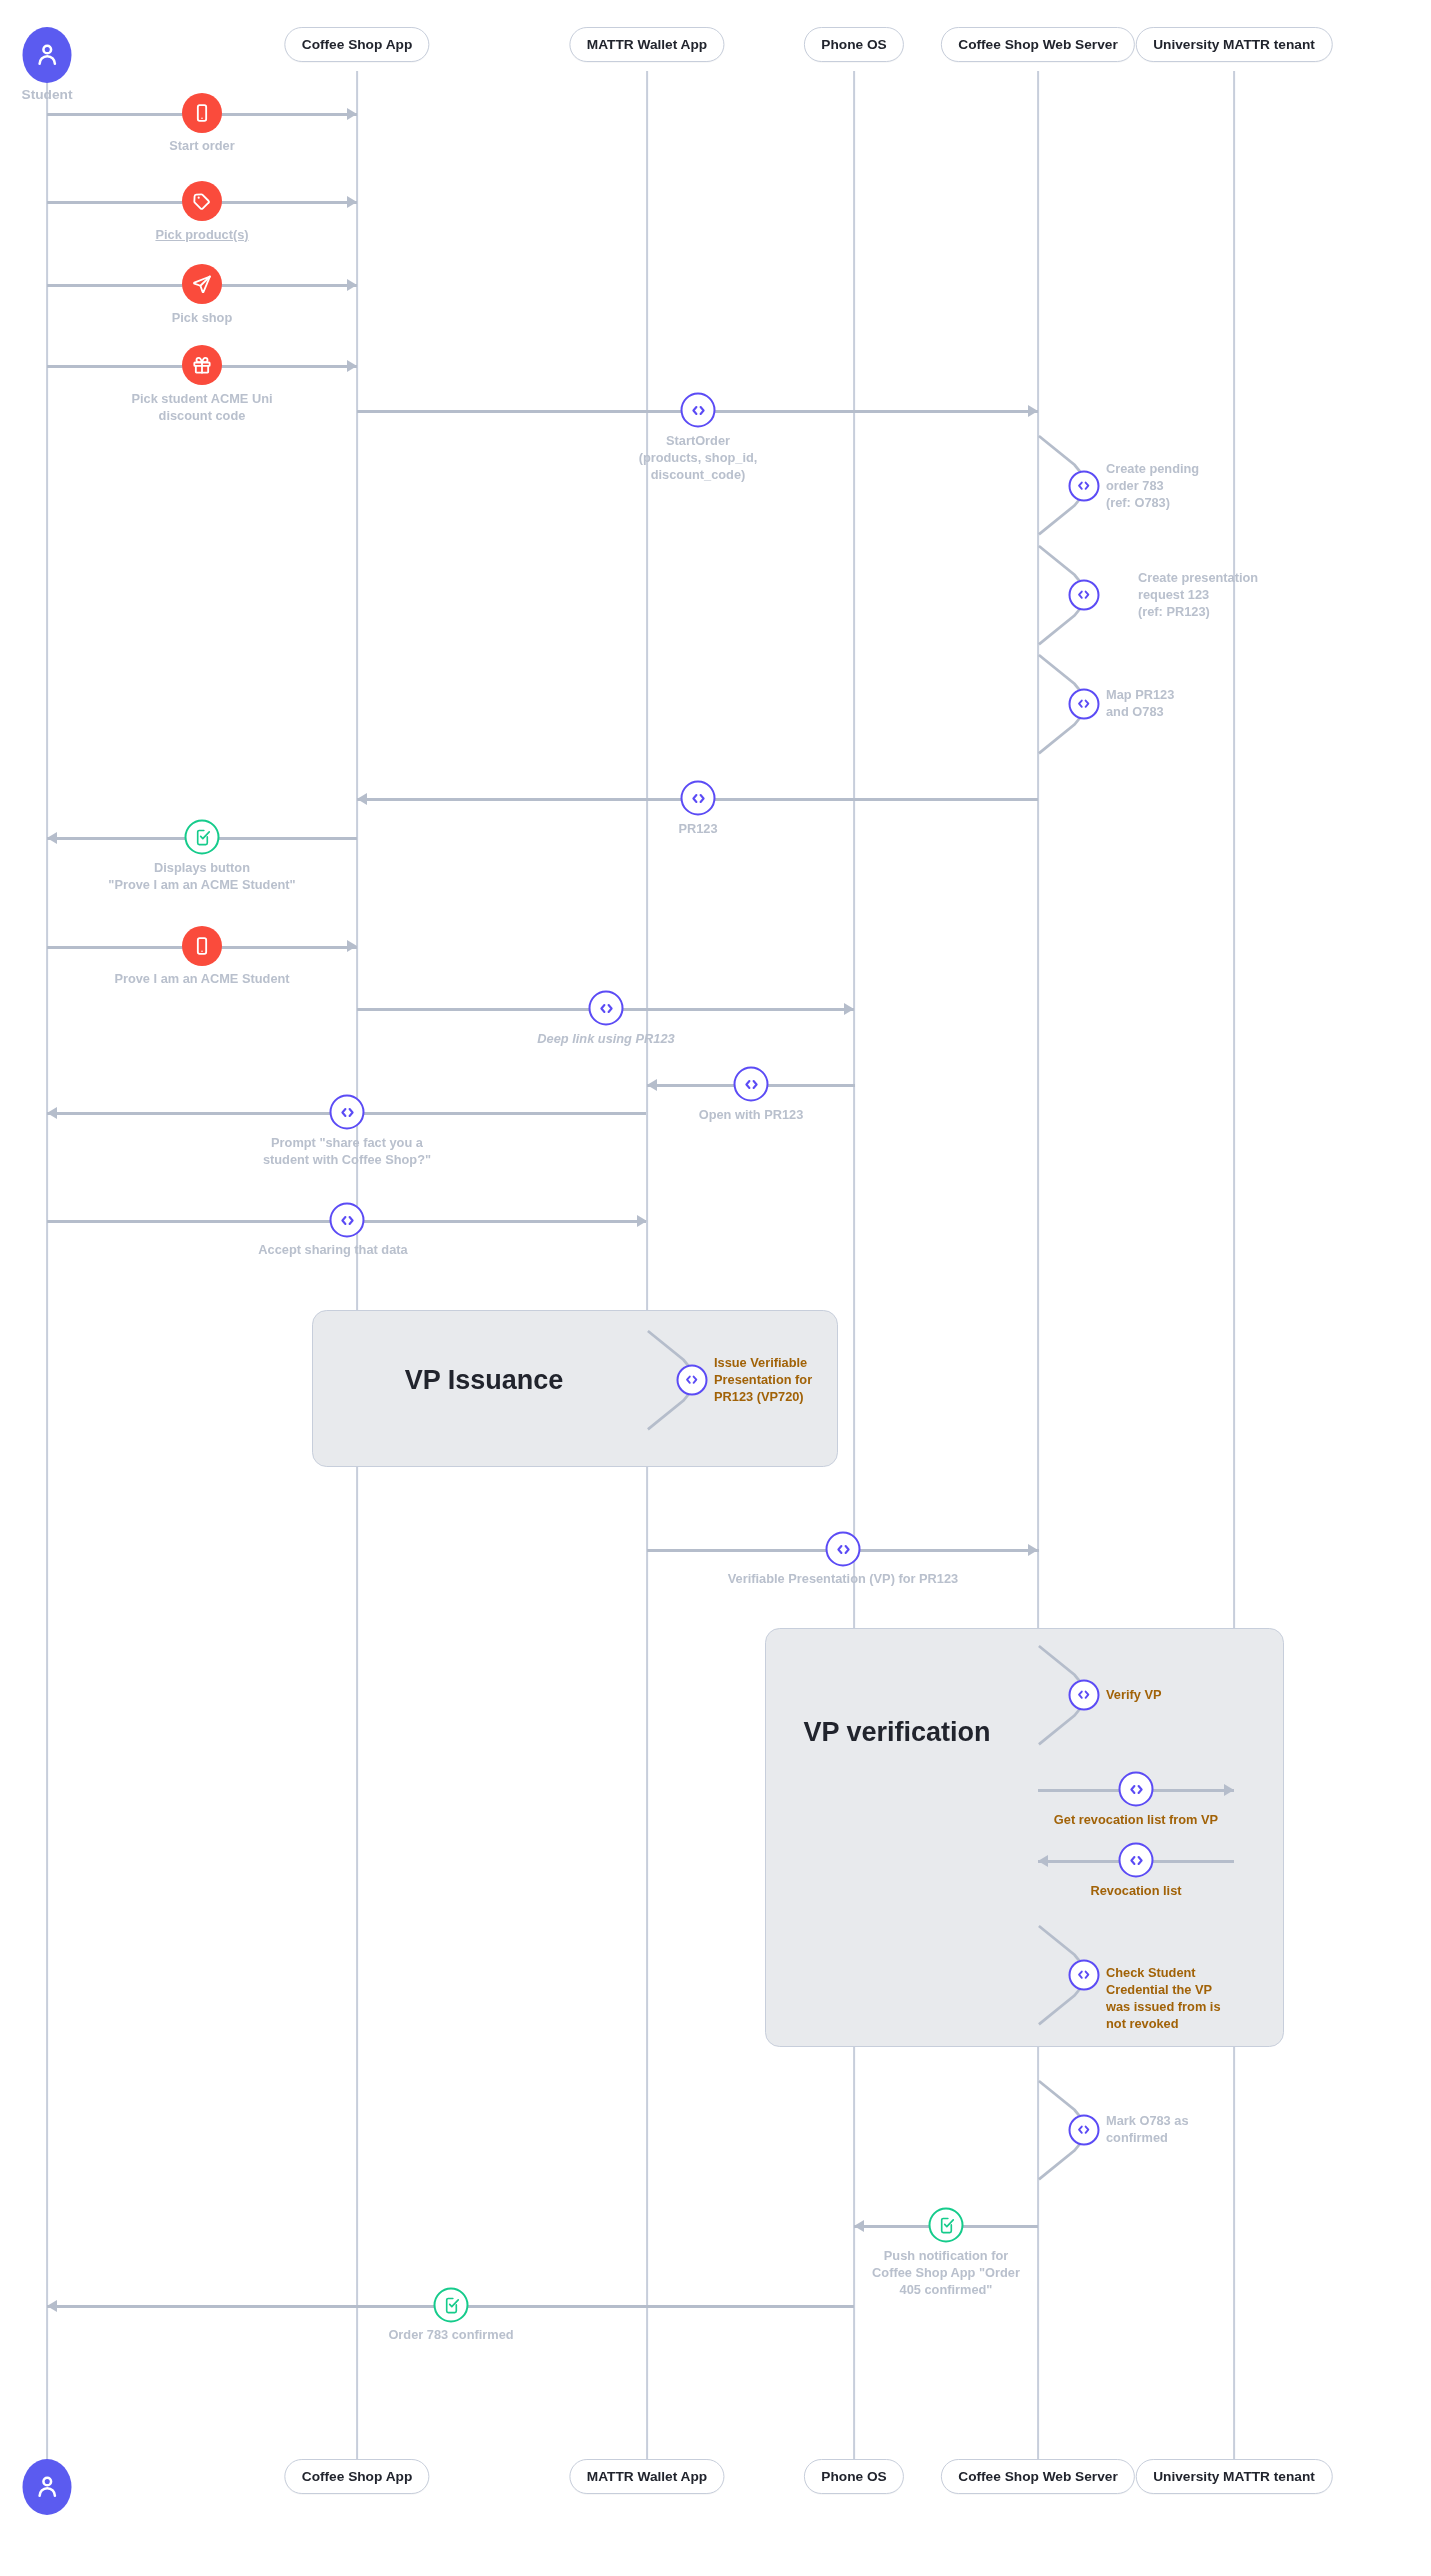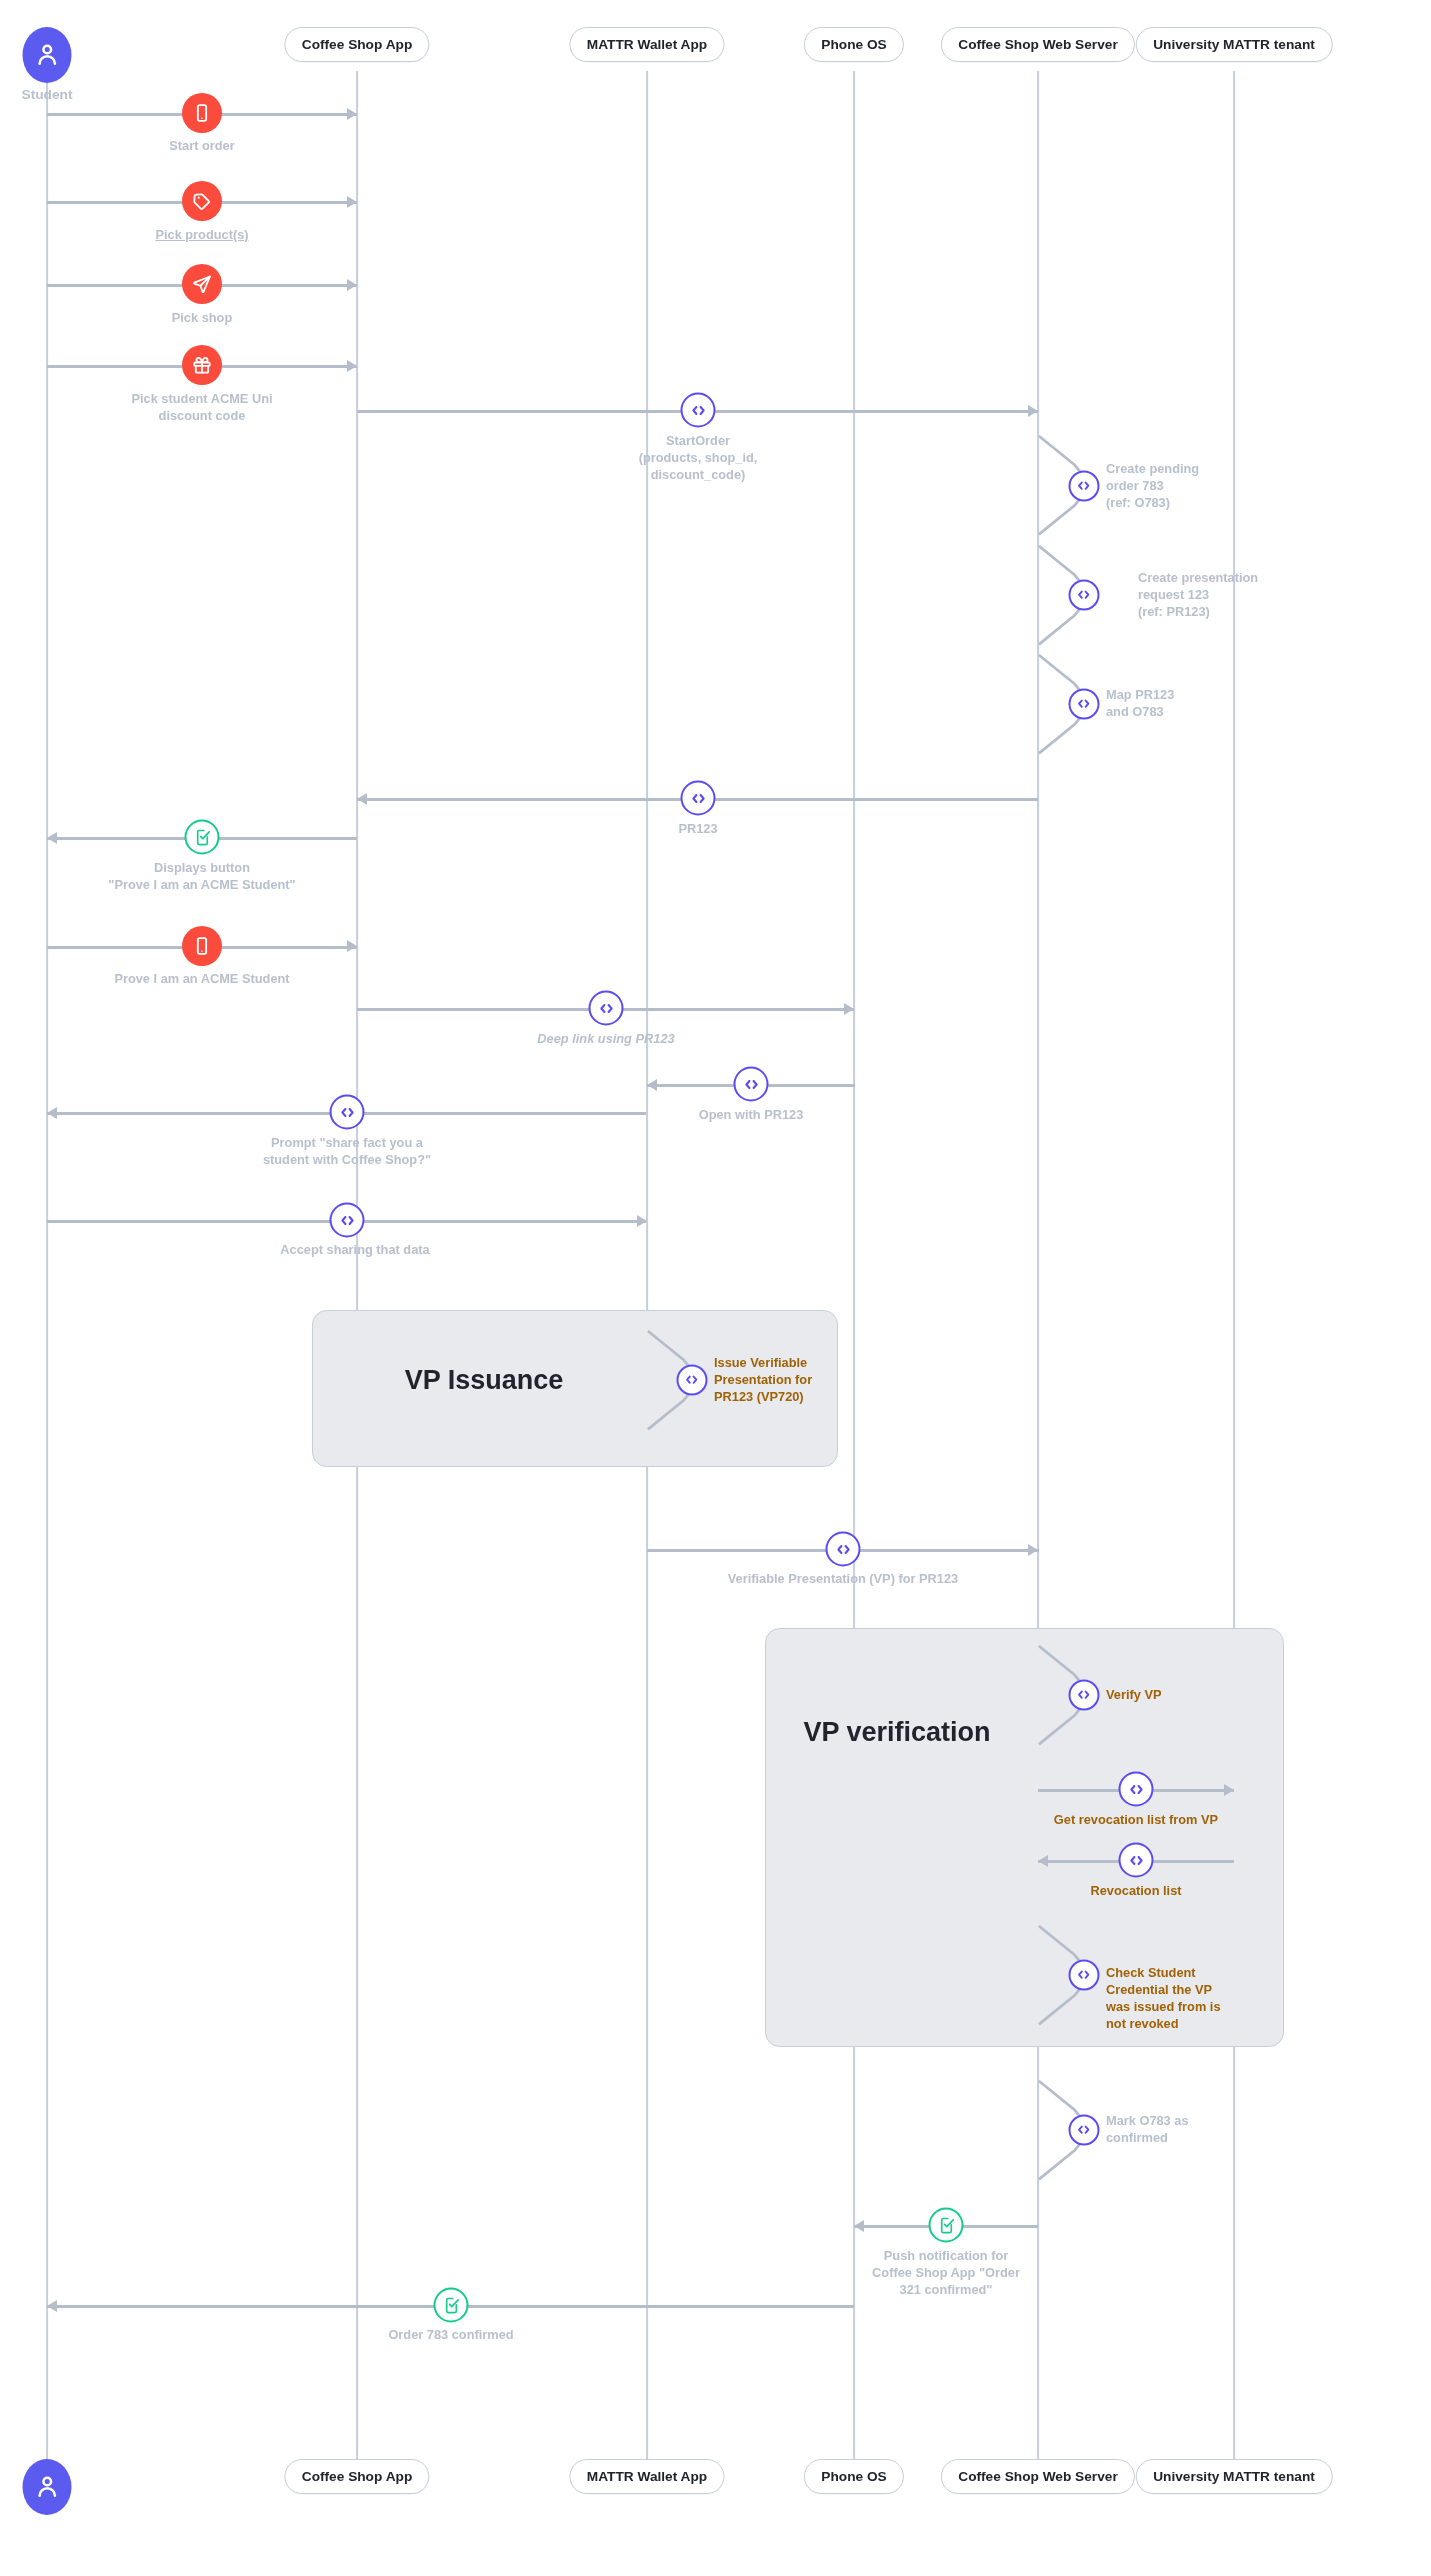--- a/index.html
+++ b/index.html
@@ -279,21 +279,21 @@
     <div class="msg-line" style="left: 47px; top: 1220px; width: 599px;"></div>
     <div class="arrow-head arrow-right" style="top: 1215px; left: 637px;"></div>
     <div class="badge code" style="left: 347px; top: 1220px;">
       <span>
         <svg viewBox="0 0 24 24" width="18" height="18" fill="none" stroke="#5b4bf5" stroke-width="2.8" stroke-linecap="round" stroke-linejoin="round">
         <path d="M9.2 7.4 5.2 12l4 4.6"></path>
           <path d="M14.8 7.4 18.8 12l-4 4.6"></path>
         </svg>
       </span>
     </div>
-    <div class="msg-label" style="left: 355px; top: 1242px; text-align: right;">Accept sharing that data</div>
+    <div class="msg-label" style="left: 333px; top: 1242px; text-align: right;">Accept sharing that data</div>
     <div class="msg-line" style="left: 647px; top: 1549px; width: 392px;"></div>
     <div class="arrow-head arrow-right" style="top: 1544px; left: 1028px;"></div>
     <div class="badge code" style="left: 843px; top: 1549px;">
       <span>
         <svg viewBox="0 0 24 24" width="18" height="18" fill="none" stroke="#5b4bf5" stroke-width="2.8" stroke-linecap="round" stroke-linejoin="round">
         <path d="M9.2 7.4 5.2 12l4 4.6"></path>
           <path d="M14.8 7.4 18.8 12l-4 4.6"></path>
         </svg>
       </span>
     </div>
@@ -325,21 +325,21 @@
     <div class="badge green" style="left: 946px; top: 2225px;">
       <span>
         <svg viewBox="0 0 24 24" width="18" height="18" fill="none" stroke="#15cb8b" stroke-width="2.2" stroke-linecap="round" stroke-linejoin="round">
         <path d="M18.4 11.2v8.2a2 2 0 0 1-2 2H7.6a2 2 0 0 1-2-2V4.6a2 2 0 0 1 2-2h6.2"></path>
         <path d="M9.6 10.6 12.4 13.4 21 4.6"></path>
         </svg>
       </span>
     </div>
     <div class="msg-label" style="left: 946px; top: 2248px;">Push notification for
 Coffee Shop App "Order
-321 confirmed"</div>
+405 confirmed"</div>
     <div class="msg-line" style="left: 47px; top: 2305px; width: 807px;"></div>
     <div class="arrow-head arrow-left" style="top: 2300px; left: 47px;"></div>
     <div class="badge green" style="left: 451px; top: 2305px;">
       <span>
         <svg viewBox="0 0 24 24" width="18" height="18" fill="none" stroke="#15cb8b" stroke-width="2.2" stroke-linecap="round" stroke-linejoin="round">
         <path d="M18.4 11.2v8.2a2 2 0 0 1-2 2H7.6a2 2 0 0 1-2-2V4.6a2 2 0 0 1 2-2h6.2"></path>
         <path d="M9.6 10.6 12.4 13.4 21 4.6"></path>
         </svg>
       </span>
     </div>

